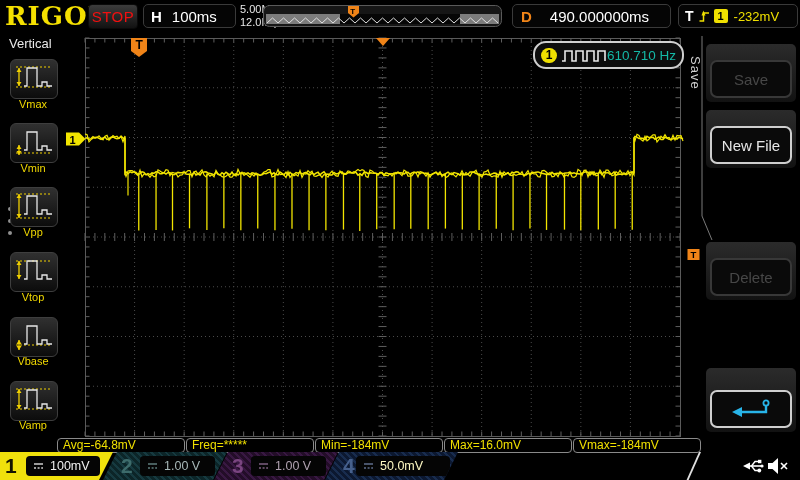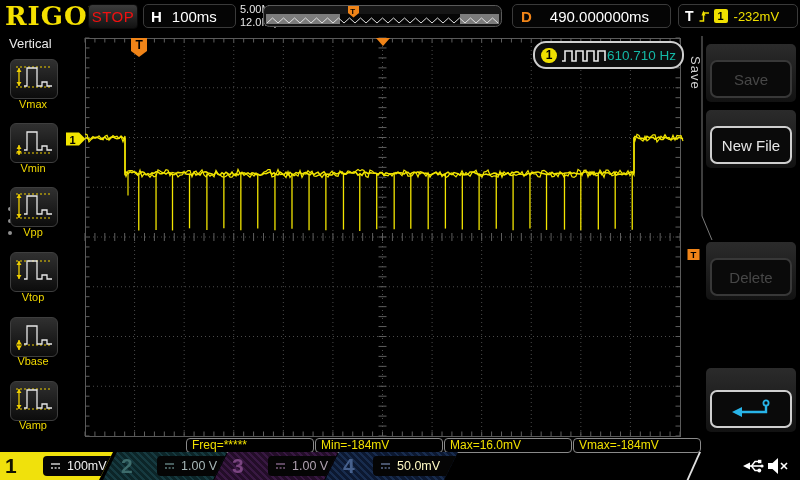--- a/index.html
+++ b/index.html
@@ -47,21 +47,21 @@
   .rtab{left:688px;top:56px;writing-mode:vertical-rl;color:#d0d0d0;font-size:13px;letter-spacing:1px;}
   .slot{left:706px;width:90px;background:linear-gradient(180deg,#2b2b2b,#121212);border-radius:5px;}
   .soft{position:absolute;left:4px;right:4px;bottom:4px;height:34px;border-radius:7px;border:2px solid #cfcfcf;
         color:#e6e6e6;font-size:15px;display:flex;align-items:center;justify-content:center;background:#0a0a0a;white-space:nowrap;}
   .soft.disabled{border-color:#383838;color:#474747;}
 
   
   .chtab{top:452px;height:28px;}
   .chdigit{position:absolute;top:1px;font-size:21px;font-weight:bold;line-height:26px;}
   .chinner{position:absolute;top:4px;height:20px;background:#050505;border-radius:4px;
-           display:flex;align-items:center;font-size:12.5px;margin-left:17px;}
+           display:flex;align-items:center;font-size:12.5px;}
   .coup{margin:0 6px 0 7px;flex:0 0 auto;}
   .ch1bg{background:#f0e10c;}
   .ch2bg{background:repeating-linear-gradient(45deg,#0c2528 0 3px,#163a40 3px 5px);}
   .ch3bg{background:repeating-linear-gradient(45deg,#230d28 0 3px,#381842 3px 5px);}
   .ch4bg{background:repeating-linear-gradient(45deg,#0c1830 0 3px,#182c4e 3px 5px);}
   .slant-sep{left:699px;top:452px;width:12px;height:28px;border-left:2px solid #e0e0e0;transform:skewX(-24deg);transform-origin:top left;}
 </style>
 </head>
 <body>
 
@@ -546,20 +546,21 @@
     </svg>
 
   <div class="abs freq-badge">
     <span class="fchip">1</span>
     <svg width="46" height="15">
       <polyline points="1,13 4,13 4,3 11,3 11,13 15,13 15,3 22,3 22,13 26,13 26,3 33,3 33,13 37,13 37,3 44,3 44,13" stroke="#e8e8e8" stroke-width="1.6" fill="none"></polyline>
     </svg>
     <span class="fval">610.710 Hz</span>
   </div>
 
+  <div class="abs meas" style="left:57px;width:121px">Avg=-64.8mV</div>
   <div class="abs meas" style="left:186px;width:121px">Freq=*****</div>
   <div class="abs meas" style="left:315px;width:121px">Min=-184mV</div>
   <div class="abs meas" style="left:444px;width:121px">Max=16.0mV</div>
   <div class="abs meas" style="left:573px;width:121px">Vmax=-184mV</div>
 
   <svg class="abs" style="left:697px;top:36px" width="18" height="212">
     <polyline points="5,0 5,180 15,204" stroke="#7a7a7a" stroke-width="1" fill="none"></polyline>
   </svg>
   <div class="abs rtab">Save</div>
 

